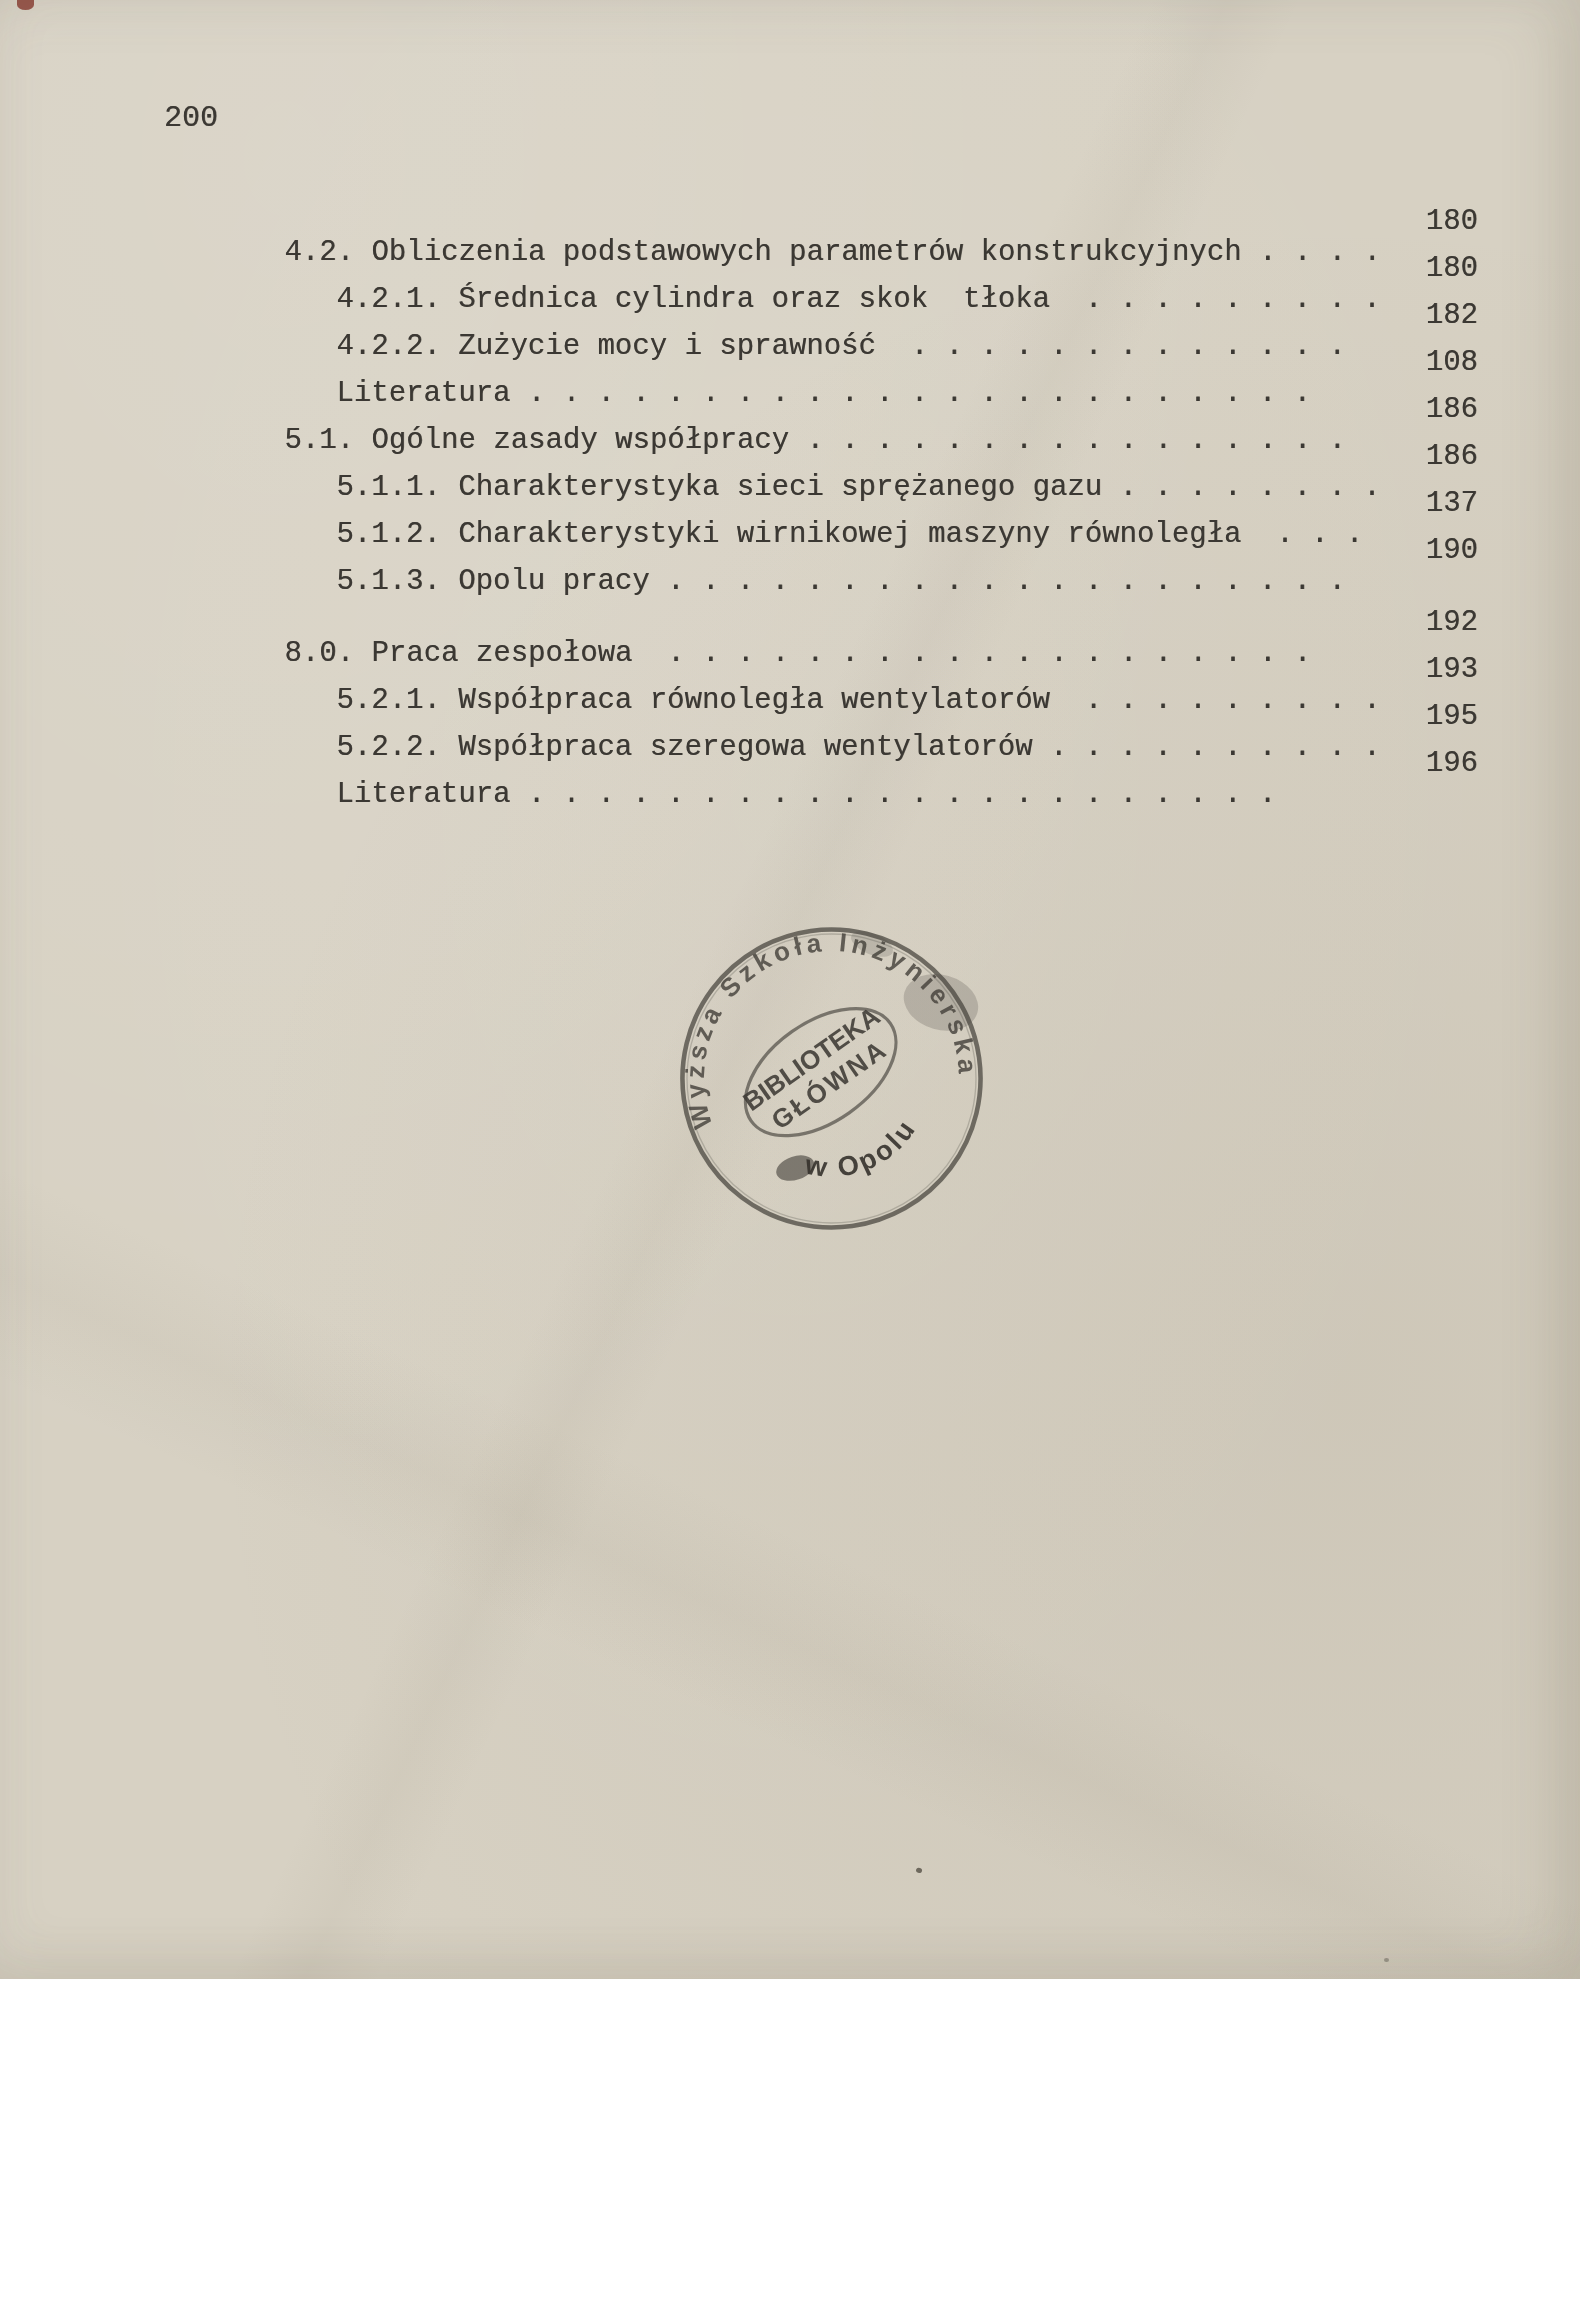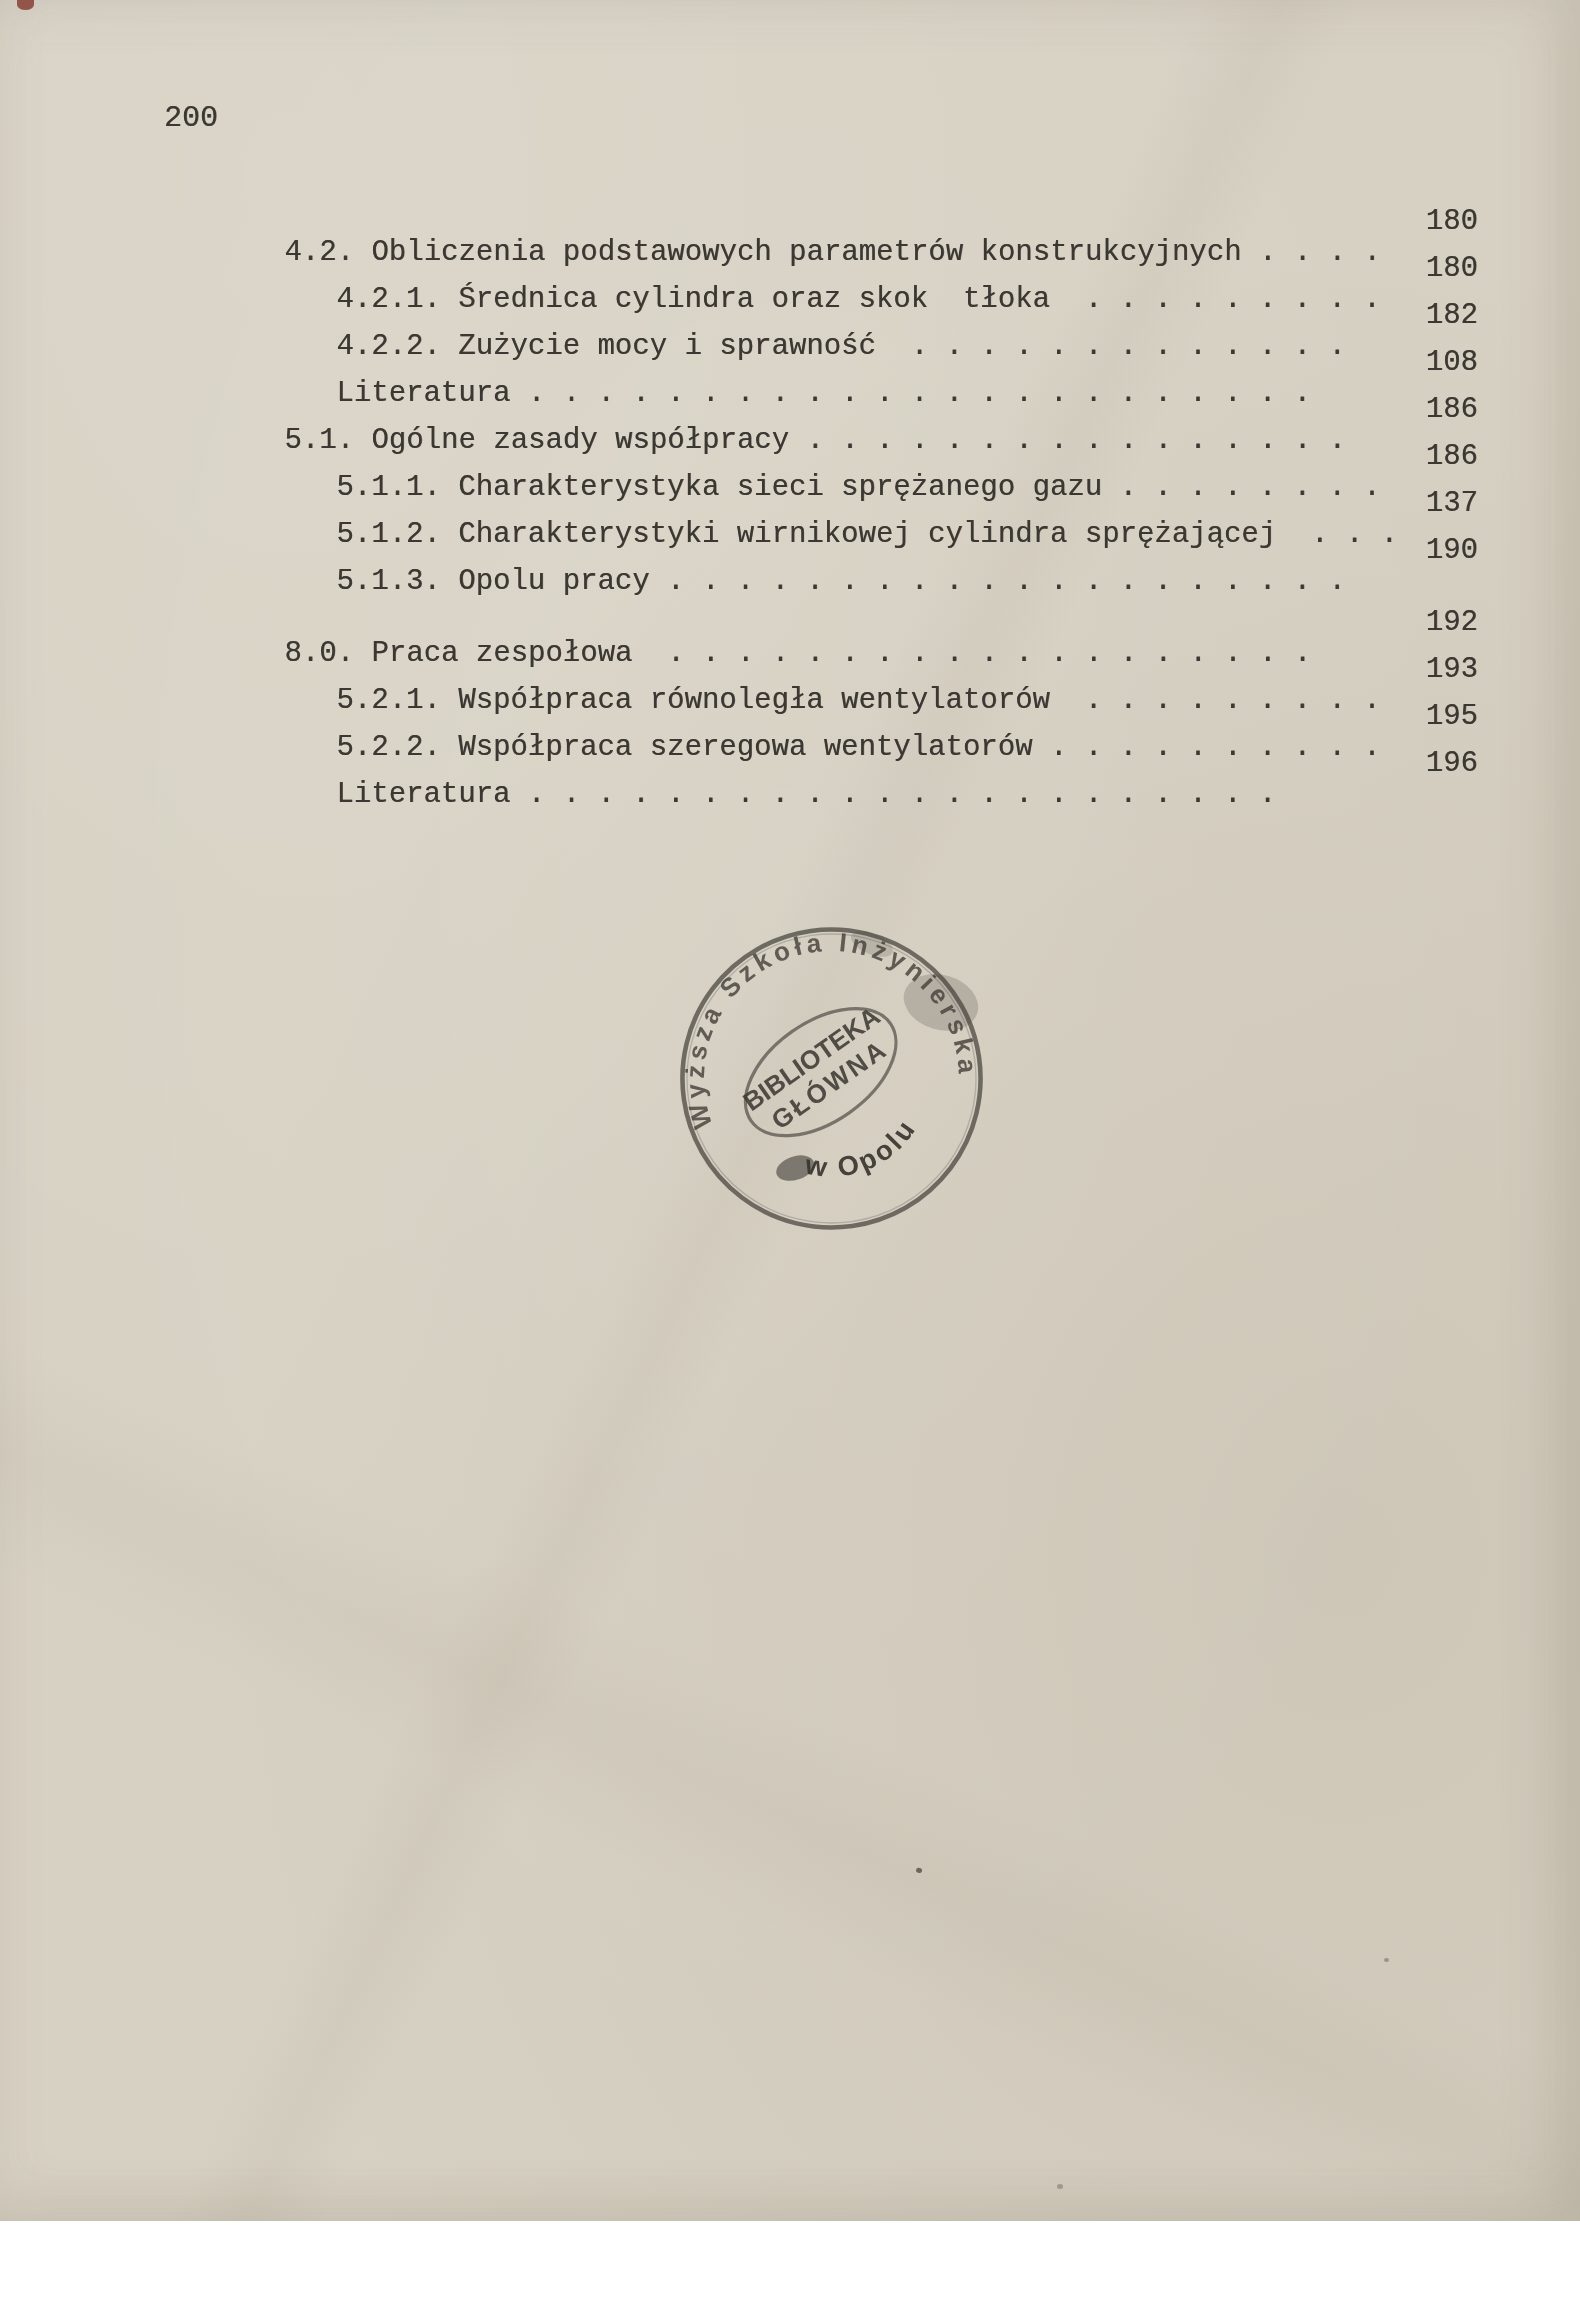--- a/index.html
+++ b/index.html
@@ -1,18 +1,18 @@
 <!DOCTYPE html>
 <html style="font-size:10.3px"><head>
 <meta charset="utf-8">
 <style>
   html,body{margin:0;padding:0;}
   .page{
     position:relative;
-    width:1581px;height:2221px;
+    width:1581px;height:1979px;
     background-color:#d7d1c3;
     background-image:
       radial-gradient(ellipse at 18% 8%, rgba(255,255,255,0.10), transparent 55%),
       radial-gradient(ellipse at 85% 70%, rgba(125,112,90,0.10), transparent 60%),
       radial-gradient(ellipse at 50% 40%, rgba(255,255,250,0.06), transparent 70%),
       linear-gradient(115deg, transparent 46%, rgba(110,100,80,0.05) 49%, transparent 52%),
       linear-gradient(205deg, transparent 70%, rgba(110,100,80,0.05) 74%, transparent 78%);
     box-shadow: inset -26px 0 58px rgba(100,90,70,0.14), inset 0 -19.3px 52px rgba(110,100,80,0.08), inset 13px 13px 52px rgba(255,255,255,0.10);
     overflow:hidden;
     font-family:"Liberation Mono","DejaVu Sans Mono",monospace;
@@ -71,21 +71,21 @@
 
     <div class="toc-row main">
       <span>5.1. Ogólne zasady współpracy</span><span> . . . . . . . . . . . . . . . .</span>
       <span class="toc-page">186</span>
     </div>
     <div class="toc-row sub">
       <span>5.1.1. Charakterystyka sieci sprężanego gazu</span><span> . . . . . . . .</span>
       <span class="toc-page">186</span>
     </div>
     <div class="toc-row sub">
-      <span>5.1.2. Charakterystyki wirnikowej cylindra sprężającej</span><span>  . . .</span>
+      <span>5.1.2. Charakterystyki wirnikowej maszyny równoległa</span><span>  . . .</span>
       <span class="toc-page">137</span>
     </div>
     <div class="toc-row sub">
       <span>5.1.3. Opolu pracy</span><span> . . . . . . . . . . . . . . . . . . . .</span>
       <span class="toc-page">190</span>
     </div>
 
     <div class="toc-row main g">
       <span>8.0. Praca zespołowa</span><span>  . . . . . . . . . . . . . . . . . . .</span>
       <span class="toc-page">192</span>

